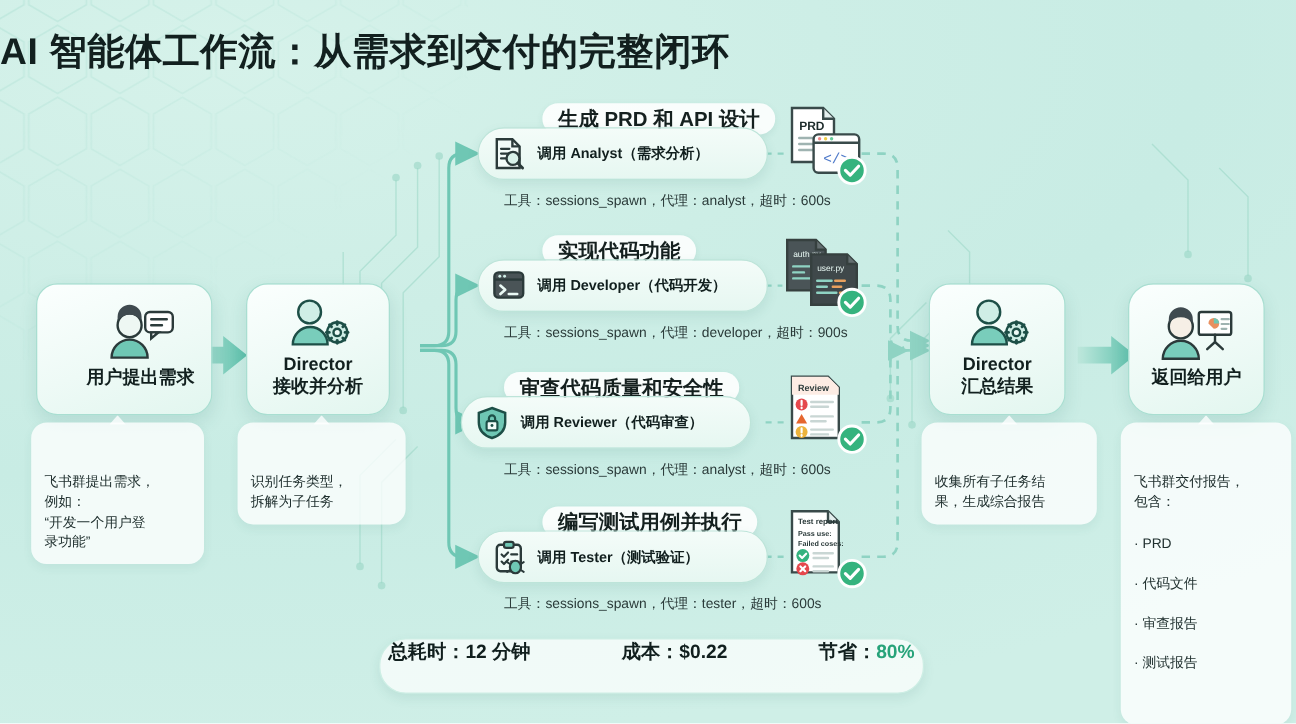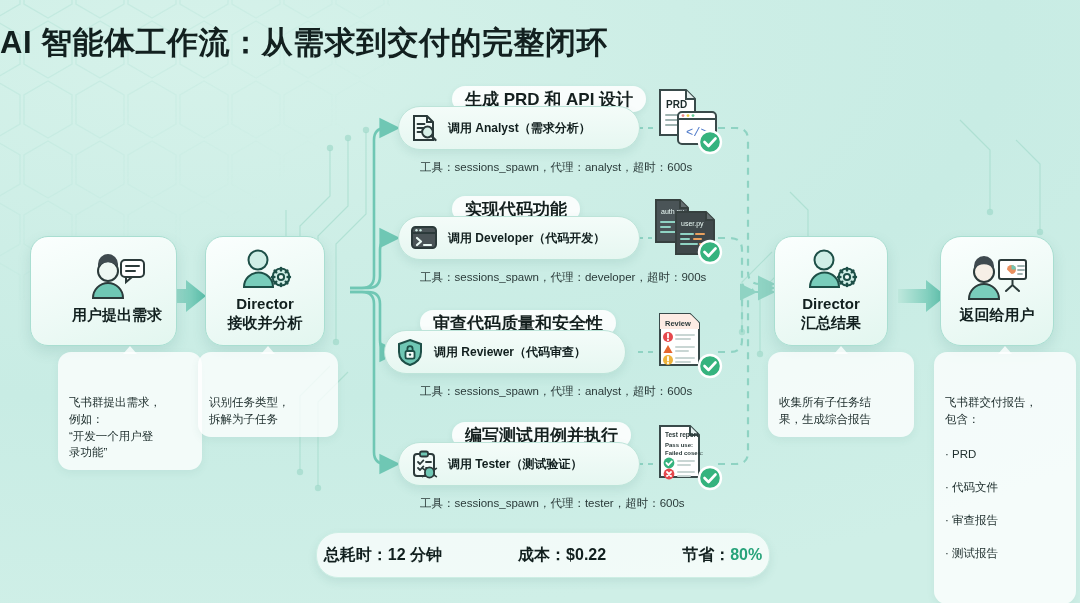--- a/index.html
+++ b/index.html
@@ -157,21 +157,21 @@
   
   .stats {
     position: absolute;
     left: 316px; top: 532px;
     width: 452px; height: 44px;
     border-radius: 22px;
     background: rgba(255,255,255,.72);
     border: 1px solid #cdeee4;
     box-shadow: 0 4px 10px rgba(40,110,100,.10);
     display: flex;
-    align-items: center;
+    align-items: flex-start;
     justify-content: center;
     gap: 16px;
   }
   .stats .item {
     font-size: 16px;
     font-weight: bold;
     color: #111f1e;
     padding: 0 22px;
     white-space: nowrap;
   }
@@ -283,21 +283,21 @@
         <circle cx="20" cy="13" r="10" fill="#eef7f3" stroke="#2b3a3a" stroke-width="2"></circle>
         <path d="M10 6 A10 10 0 0 1 30 6 L30 9 A13 13 0 0 0 10 9 Z" fill="#3f4a4f"></path>
         <path d="M5 40 A15 15 0 0 1 35 40 Z" fill="#6fc7b4" stroke="#2b3a3a" stroke-width="2"></path>
         <rect x="33" y="2" width="23" height="17" rx="4" fill="#fff" stroke="#2b3a3a" stroke-width="2"></rect>
         <path d="M38 19 L38 24 L44 19 Z" fill="#fff" stroke="#2b3a3a" stroke-width="2"></path>
         <path d="M38 8 h13 M38 13 h9" stroke="#2b3a3a" stroke-width="2" stroke-linecap="round"></path>
       </svg>
     </div>
     <div class="nlabel">用户提出需求</div>
   </div>
-  <div class="caption" style="left:26px; top:352px; width:122px;margin-left:32px;">
+  <div class="caption" style="left:26px; top:352px; width:122px;">
     <span class="tip"></span>
     <span>飞书群提出需求，
 例如：
 “开发一个用户登
 录功能”</span>
   </div>
 
   <div class="node" style="left:205px; top:236px; width:118px; height:108px;">
     <div class="nicon">
       <svg width="52" height="42" viewBox="0 0 52 42">

